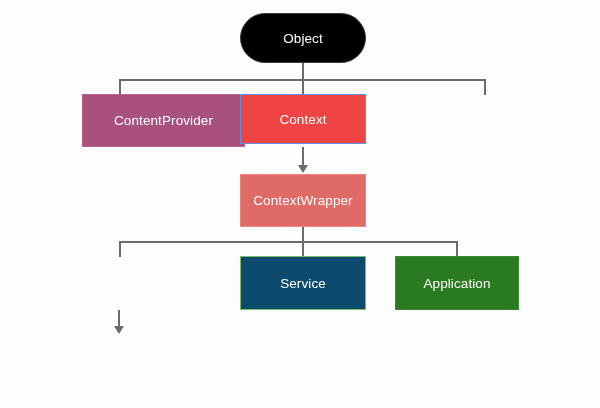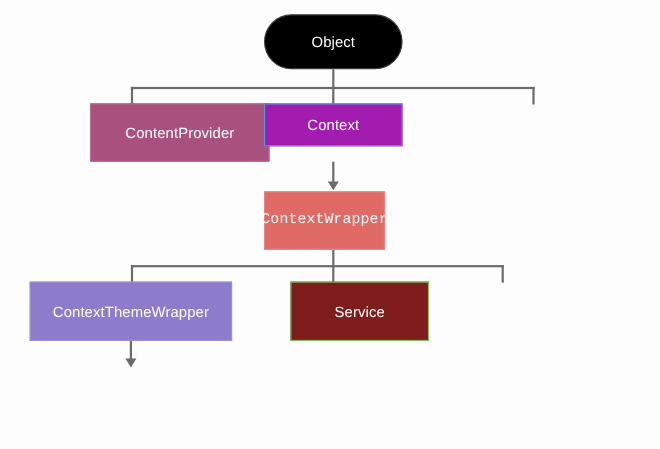--- a/index.html
+++ b/index.html
@@ -70,32 +70,32 @@
   <div class="arrow" style="left: 114px; top: 326px; border-top-color: rgb(107, 107, 107);"></div>
 
   <div class="node" style="left:240px; top:13px; width:126px; height:50px; background:#000000; border-color:#3d3d3d;border-radius:25px;">
     <span>Object</span>
   </div>
 
   <div class="node" style="left:38px; top:94px; width:163px; height:53px; background:#a8517e; border-color:#b9628f;margin-left:44px;">
     <span>ContentProvider</span>
   </div>
 
-  <div class="node" style="left:240px; top:94px; width:126px; height:39px; background:#a21caf; border-color:#5b93e4;">
+  <div class="node" style="left:240px; top:94px; width:126px; height:50px; background:#ef4444; border-color:#5b93e4;">
     <span>Context</span>
   </div>
 
 
-  <div class="node" style="left:240px; top:174px; width:110px; height:53px; background:#e06a66; border-color:#e98380;font-family:Liberation Mono, monospace;">
+  <div class="node" style="left:240px; top:174px; width:126px; height:53px; background:#e06a66; border-color:#e98380;">
     <span>ContextWrapper</span>
   </div>
 
-  <div class="node" style="left:27px; top:256px; width:184px; height:54px; background:#8d7ccb; border-color:#9e8fd4;">
-    <span>ContextThemeWrapper</span>
-  </div>
 
-  <div class="node" style="left:240px; top:256px; width:126px; height:54px; background:#7f1d1d; border-color:#7dbc62;margin-left:24px;">
+  <div class="node" style="left:240px; top:256px; width:126px; height:54px; background:#0c4a6e; border-color:#7dbc62;">
     <span>Service</span>
   </div>
 
+  <div class="node" style="left:395px; top:256px; width:124px; height:54px; background:#2a7a21; border-color:#3b8a32;">
+    <span>Application</span>
+  </div>
 
 
 </div>
 
 </body></html>

